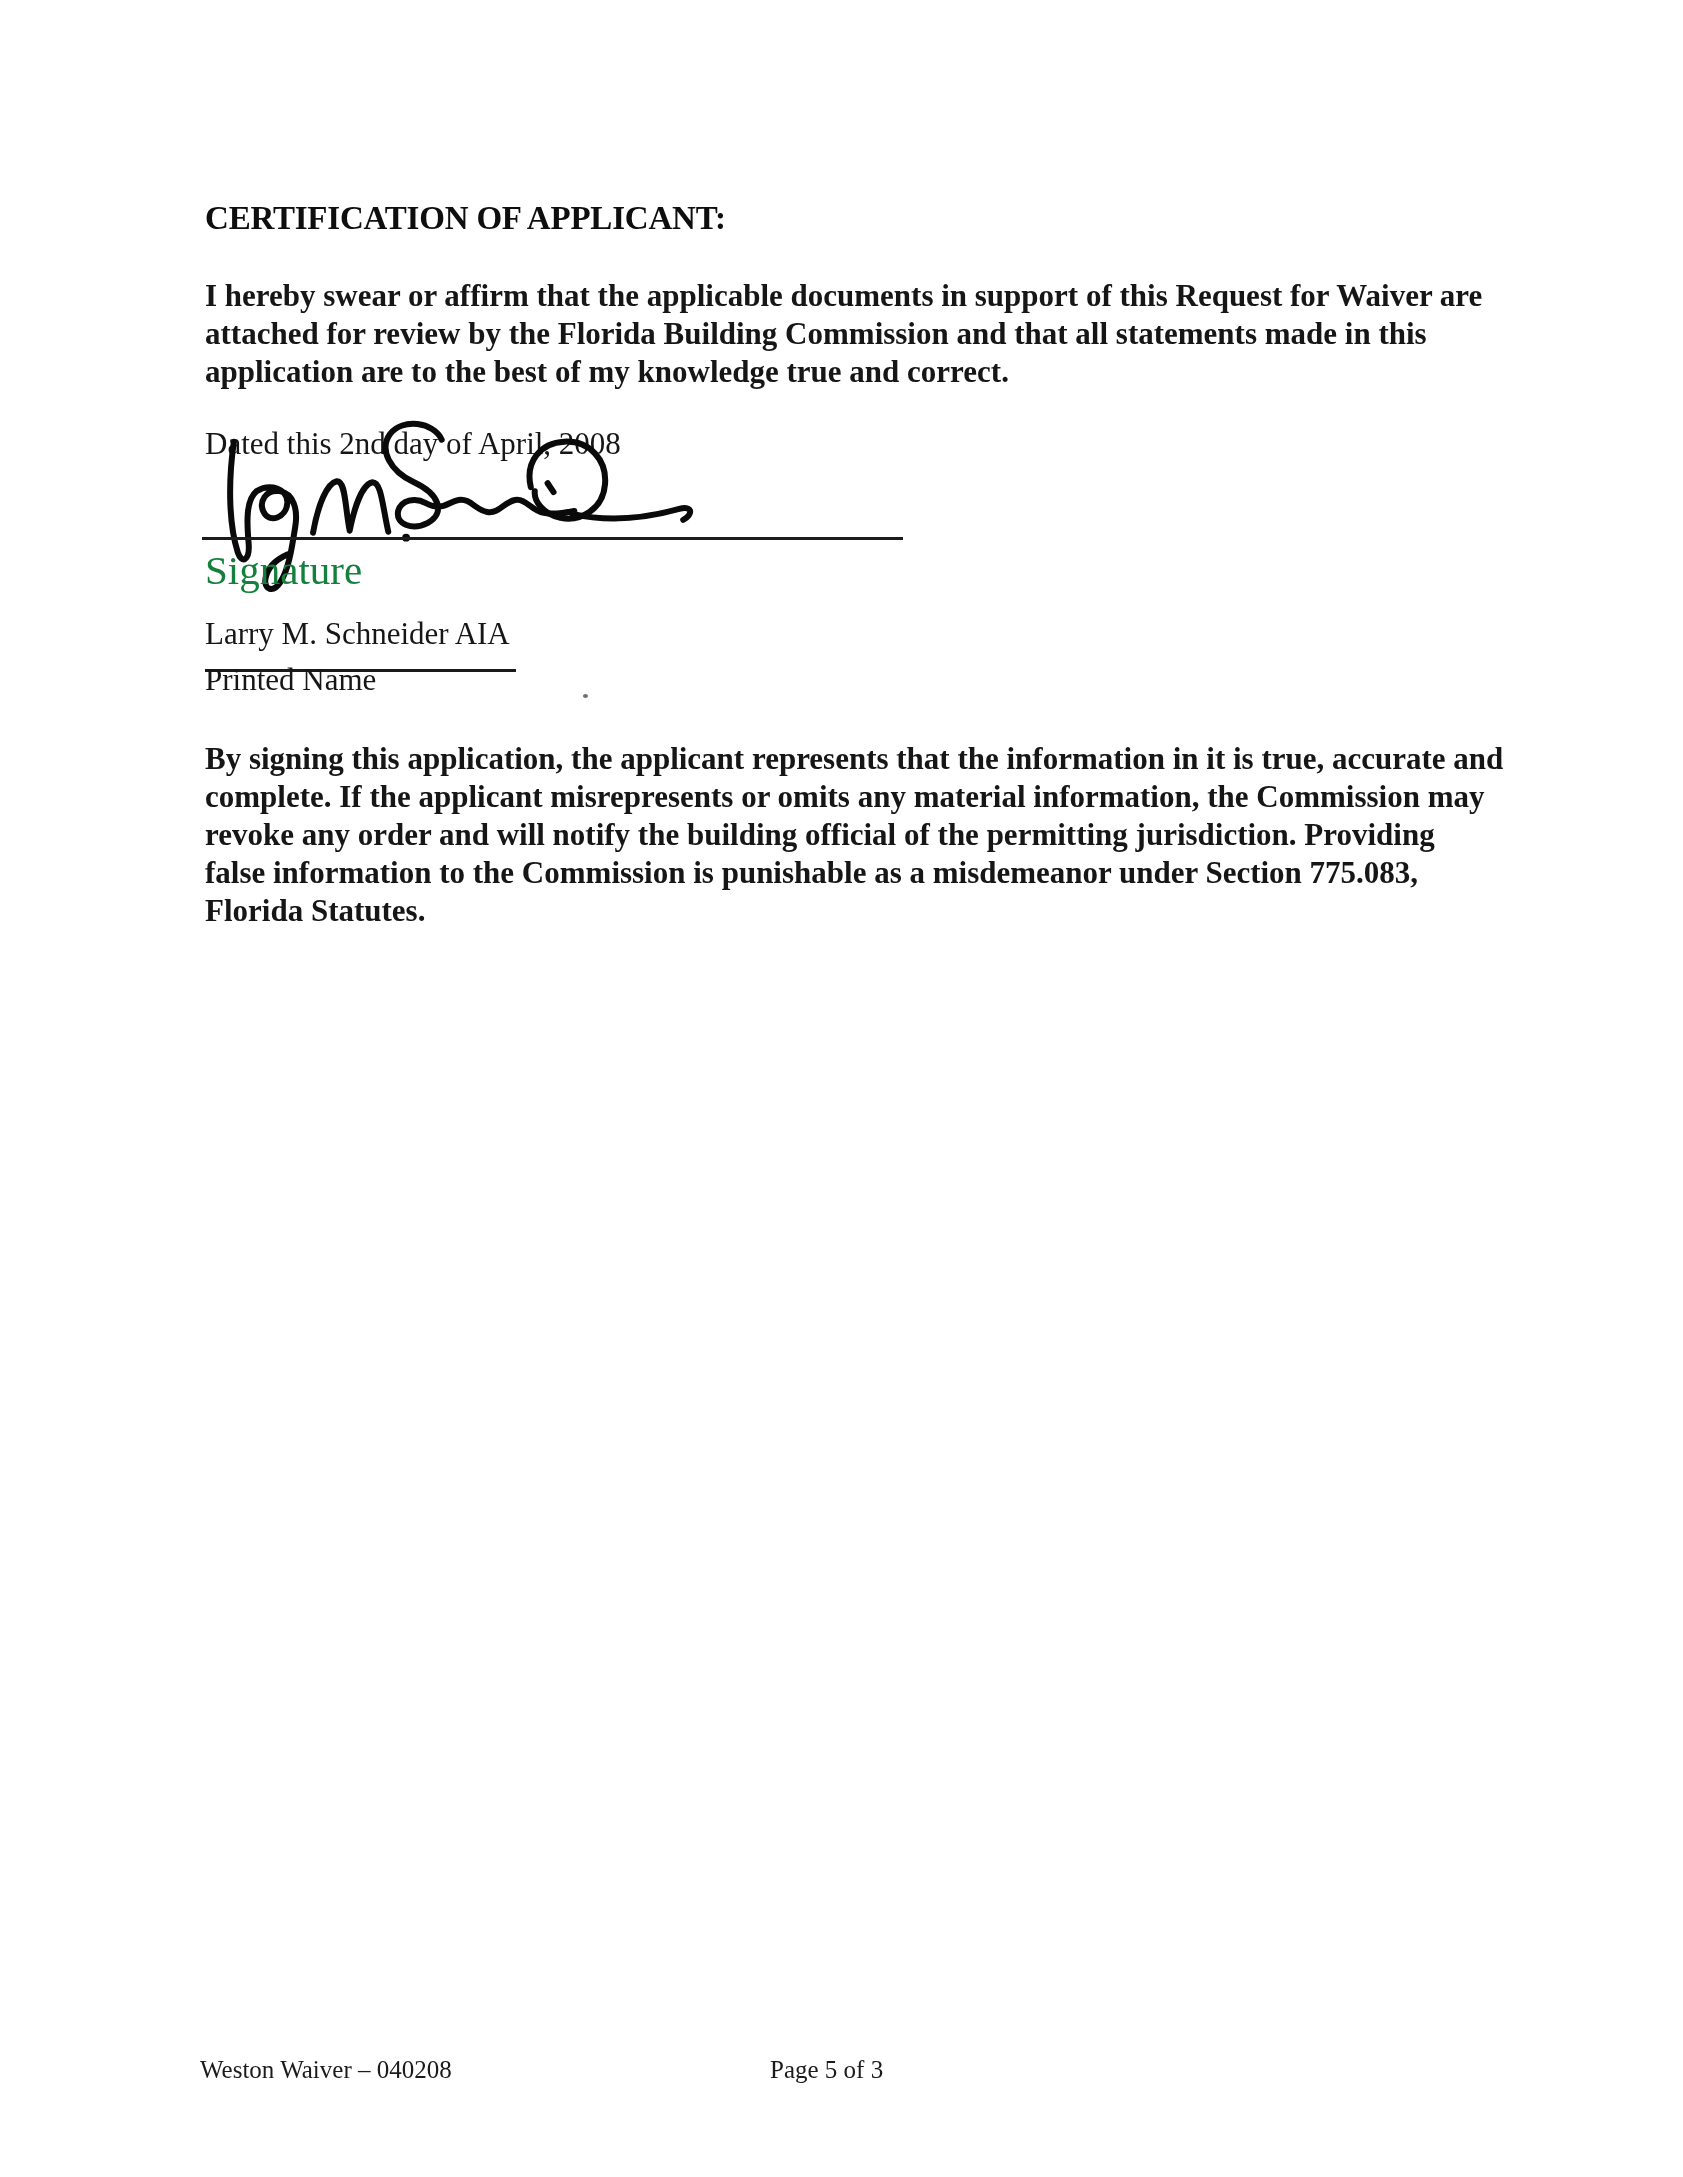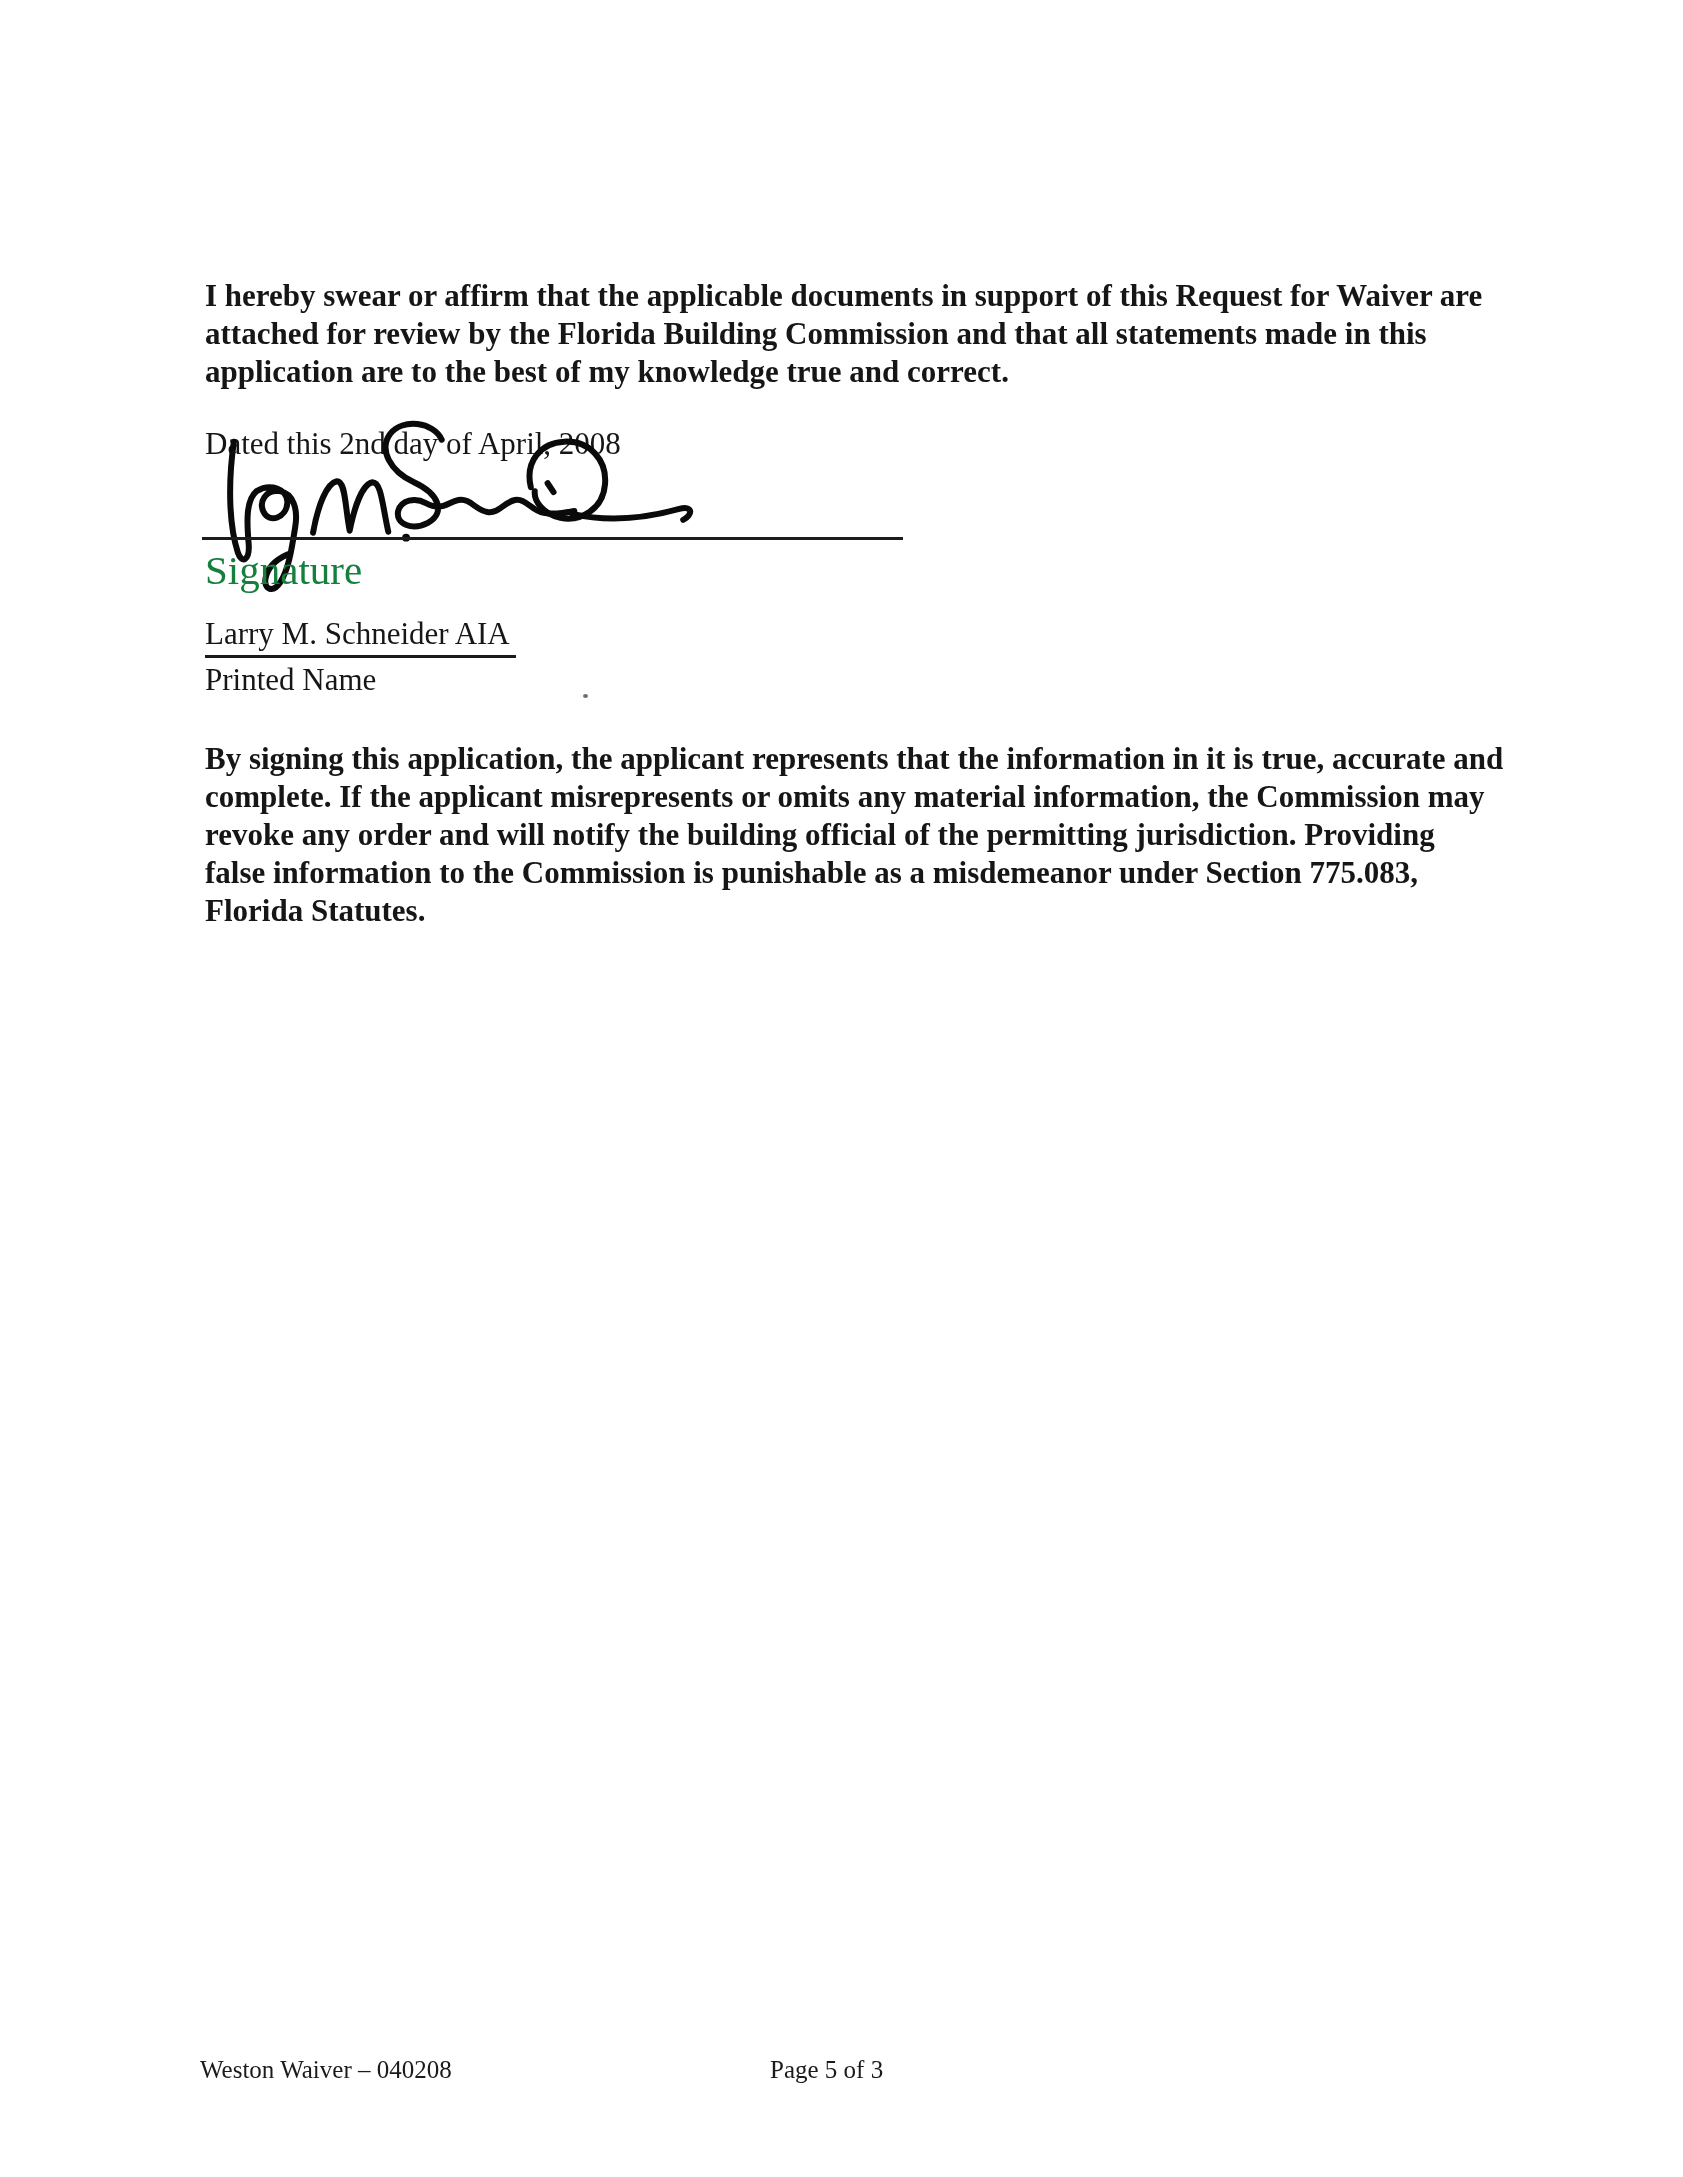--- a/index.html
+++ b/index.html
@@ -38,39 +38,40 @@
     width: 701px; height: 3px;
     background: #1c1c1c;
   }
   .signature-label { left: 205px; top: 546px; font-size: 41px; color: #15803d; }
   .printed-name {
     left: 205px; top: 616px;
     font-size: 31px; color: #161616;
   }
   .printed-name .name-underlined {
     display: inline-block;
-    padding: 0 6px 3px 0;
+    padding: 0 6px 17px 0;
     border-bottom: 3px solid #1a1a1a;
   }
   .printed-name-label { left: 205px; top: 662px; font-size: 31px; color: #161616; text-align: right; }
   .para2 { left: 205px; top: 740px; }
   .stray-dot {
     left: 583px; top: 694px;
     width: 5px; height: 4px;
     background: #6e6e6e; border-radius: 50%;
   }
   .footer-left { left: 200px; top: 2056px; font-size: 25px; color: #1b1b1b; }
   .footer-right { left: 770px; top: 2056px; font-size: 25px; color: #1b1b1b; }
   svg path, svg circle { vector-effect: non-scaling-stroke; }
 </style>
 </head>
 <body>
 
 <div class="page">
 
+  <div class="abs doc-title">CERTIFICATION OF APPLICANT:</div>
 
   <div class="abs body-text para1">I hereby swear or affirm that the applicable documents in support of this Request for Waiver are
 attached for review by the Florida Building Commission and that all statements made in this
 application are to the best of my knowledge true and correct.</div>
 
   <div class="abs dated-line">Dated this 2nd day of April, 2008</div>
 
   <svg class="abs signature-svg" width="485" height="193" viewBox="222 412 490 195" fill="none" stroke="#0a0a0a" stroke-width="6" stroke-linecap="round" stroke-linejoin="round">
 
     <path d="M236,446 C230,488 231,530 240,558 C244,570 252,566 251,550

